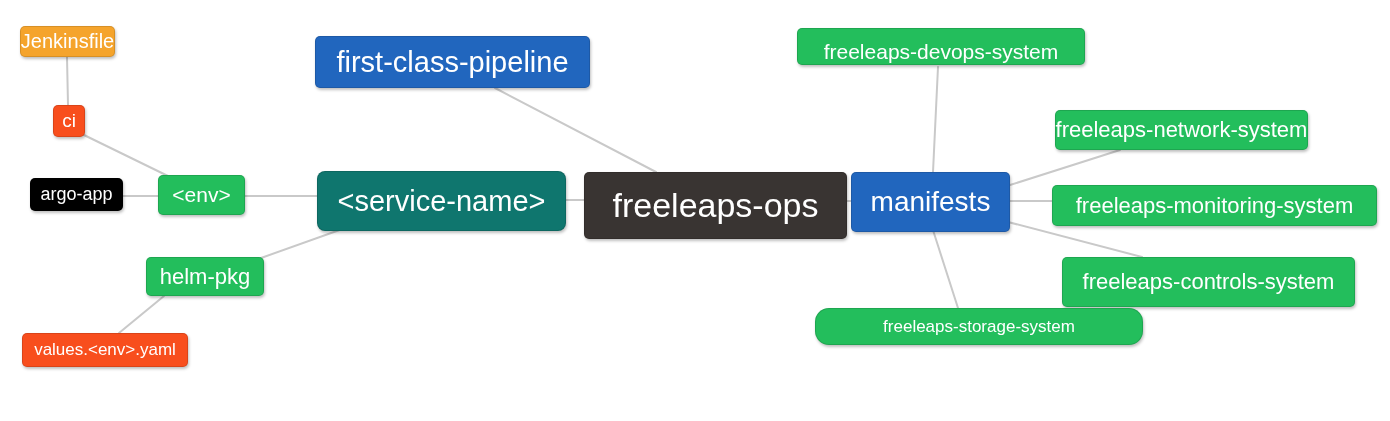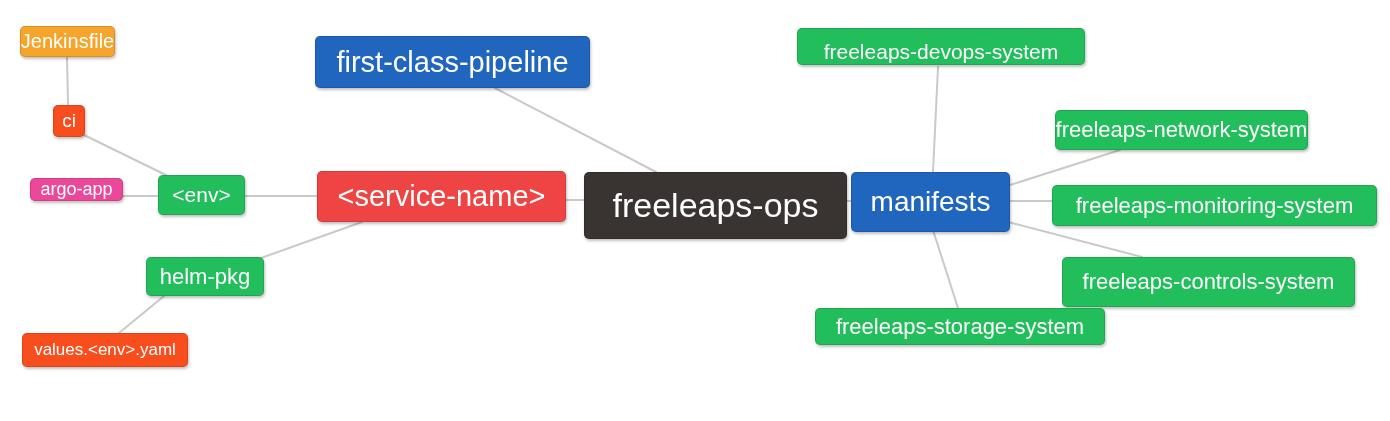--- a/index.html
+++ b/index.html
@@ -60,27 +60,27 @@
       <line x1="1010" y1="201" x2="1052" y2="201" stroke="#c9c9c9" stroke-width="2" stroke-linecap="round"></line>
       <line x1="1008" y1="222" x2="1142" y2="257" stroke="#c9c9c9" stroke-width="2" stroke-linecap="round"></line>
       <line x1="932" y1="227" x2="958" y2="308" stroke="#c9c9c9" stroke-width="2" stroke-linecap="round"></line>
     </svg>
 <div class="mm-node" style="left: 20px; top: 26px; width: 95px; height: 31px; background: rgb(245, 164, 44); font-size: 20px;">
       <span class="mm-label">Jenkinsfile</span>
     </div>
     <div class="mm-node" style="left: 53px; top: 105px; width: 32px; height: 32px; background: rgb(248, 78, 29); font-size: 19px;">
       <span class="mm-label">ci</span>
     </div>
-    <div class="mm-node" style="left: 30px; top: 178px; width: 93px; height: 23px; background: #ec4899; font-size: 18px;">
+    <div class="mm-node" style="left: 30px; top: 178px; width: 93px; height: 33px; background: #000000; font-size: 18px;">
       <span class="mm-label">argo-app</span>
     </div>
     <div class="mm-node" style="left: 158px; top: 175px; width: 87px; height: 40px; background: rgb(35, 190, 92); font-size: 21px;">
       <span class="mm-label">&lt;env&gt;</span>
     </div>
-    <div class="mm-node" style="left: 317px; top: 171px; width: 249px; height: 51px; background: #ef4444; font-size: 29px;">
+    <div class="mm-node" style="left: 317px; top: 171px; width: 249px; height: 60px; background: #0f766e; font-size: 29px; border-radius: 8px;">
       <span class="mm-label">&lt;service-name&gt;</span>
     </div>
     <div class="mm-node" style="left: 146px; top: 257px; width: 118px; height: 39px; background: rgb(35, 190, 92); font-size: 22px;">
       <span class="mm-label">helm-pkg</span>
     </div>
     <div class="mm-node" style="left: 7px; top: 333px; width: 166px; height: 34px; background: rgb(248, 78, 29); font-size: 17px; margin-left: 15px;">
       <span class="mm-label">values.&lt;env&gt;.yaml</span>
     </div>
     <div class="mm-node" style="left: 315px; top: 36px; width: 275px; height: 52px; background: rgb(33, 102, 190); font-size: 29px;">
       <span class="mm-label">first-class-pipeline</span>
@@ -96,16 +96,16 @@
     </div>
     <div class="mm-node" style="left: 1055px; top: 110px; width: 253px; height: 40px; background: rgb(35, 190, 92); font-size: 22px;">
       <span class="mm-label">freeleaps-network-system</span>
     </div>
     <div class="mm-node" style="left: 1052px; top: 185px; width: 325px; height: 41px; background: rgb(35, 190, 92); font-size: 22px;">
       <span class="mm-label">freeleaps-monitoring-system</span>
     </div>
     <div class="mm-node" style="left: 1062px; top: 257px; width: 293px; height: 50px; background: rgb(35, 190, 92); font-size: 22px; text-align: center;">
       <span class="mm-label">freeleaps-controls-system</span>
     </div>
-    <div class="mm-node" style="left: 815px; top: 308px; width: 290px; height: 37px; background: rgb(35, 190, 92); font-size: 22px;">
+    <div class="mm-node" style="left: 815px; top: 308px; width: 328px; height: 37px; background: rgb(35, 190, 92); font-size: 17px; border-radius: 14px;">
       <span class="mm-label">freeleaps-storage-system</span>
     </div>
   </div>
 
 </body></html>

